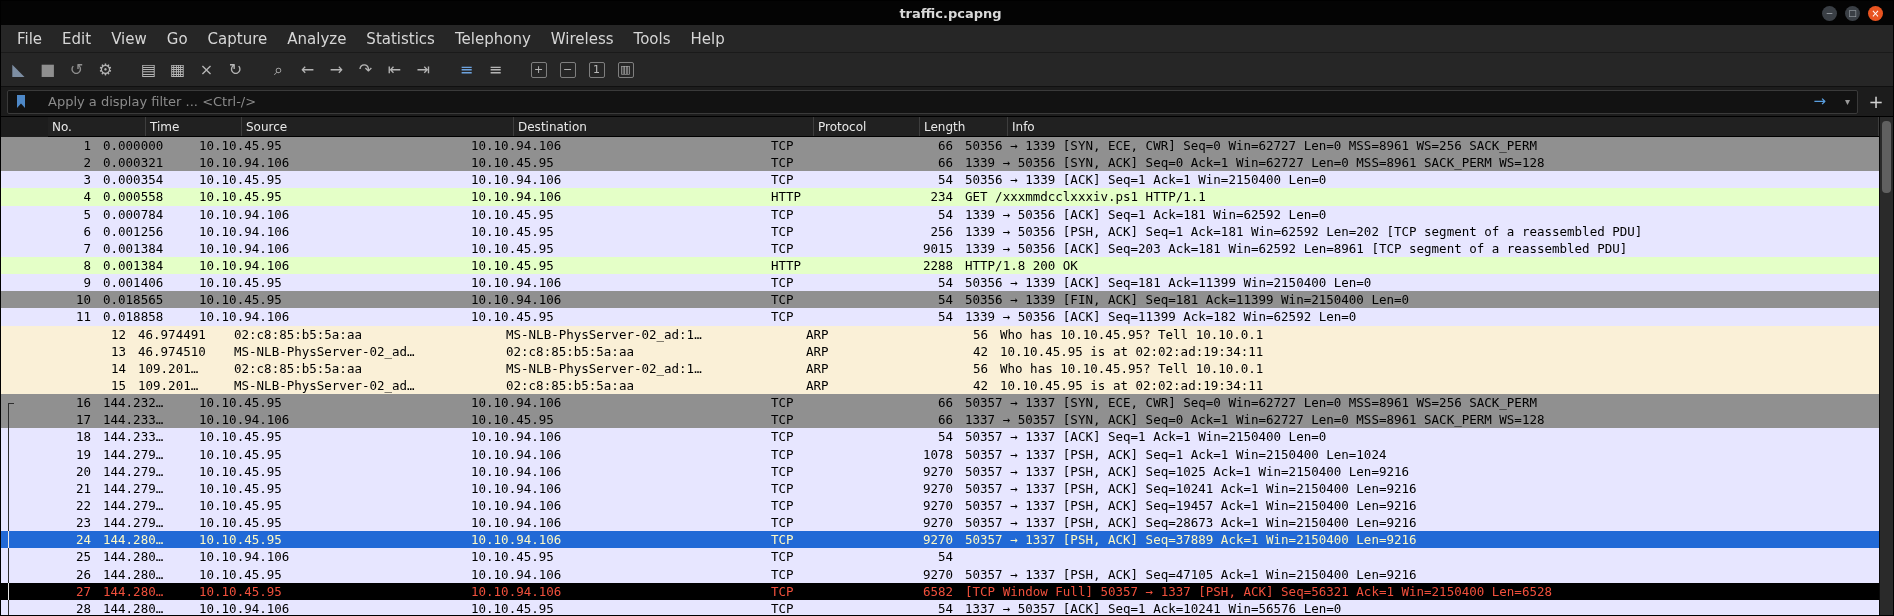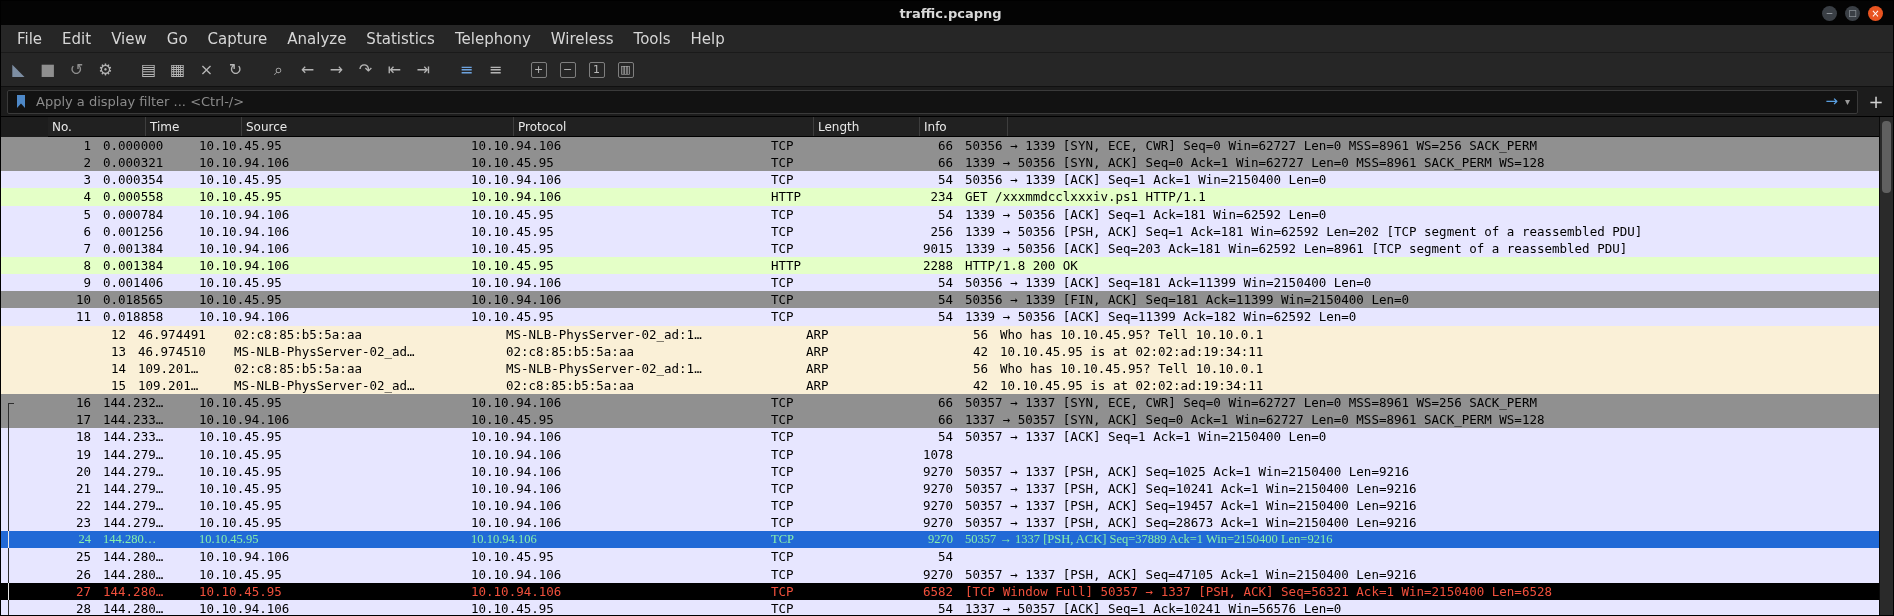--- a/index.html
+++ b/index.html
@@ -25,21 +25,21 @@
   .tbtn { width:27px; height:27px; display:flex; align-items:center; justify-content:center; font-size:16px; color:#b4b4b4; border-radius:3px; }
   .tbtn .g { pointer-events:none; }
   .tint-fin  { color:#7d8ea3; }
   .tint-dim  { color:#8f8f8f; }
   .tint-blue { color:#6da2dd; }
   .tbtn.boxed .g { border:1px solid #7f7f7f; width:16px; height:16px; line-height:14px; font-size:11px; text-align:center; border-radius:2px; color:#b9b9b9; }
   .tb-sep { width:12px; height:100%; }
 
   
   .filterbar { height:30px; background:#1c1c1c; display:flex; align-items:center; padding:0 6px; gap:7px; border-bottom:1px solid #000; flex:0 0 auto; }
-  .ffield { flex:1; height:24px; background:#121212; border:1px solid #3a3a3a; border-radius:2px; display:flex; align-items:center; padding:0 7px; gap:7px; }
+  .ffield { flex:1; height:24px; background:#121212; border:1px solid #3a3a3a; border-radius:2px; display:flex; align-items:center; padding:0 7px; gap:19px; }
   .ffield input { flex:1; background:transparent; border:none; outline:none; color:#cfcfcf; font-size:13px; font-family:"DejaVu Sans", sans-serif; }
   .ffield input::placeholder { color:#8b8b8b; opacity:1; }
   .apply-arrow { color:#5a9fe0; font-size:15px; line-height:1; }
   .caret { color:#9a9a9a; font-size:10px; line-height:1; }
   .plus-btn { color:#d2d2d2; font-size:18px; width:22px; text-align:center; line-height:1; }
 
   
   .list { flex:1 1 auto; display:flex; min-height:0; }
   .table { flex:1; display:flex; flex-direction:column; min-width:0; }
   .phead { height:20px; background:#212121; display:grid; grid-template-columns:var(--cols); border-bottom:1px solid #000; color:#e8e8e8; font-size:12px; flex:0 0 auto;margin-left:47px; }
@@ -48,21 +48,21 @@
 
   .prow { display:grid; grid-template-columns:var(--cols); height:17.15px; line-height:17.15px; font-family:"DejaVu Sans Mono", monospace; font-size:12.5px; position:relative; white-space:nowrap; }
   .cell { overflow:hidden; padding-left:4px; }
   .cell.num  { text-align:right; padding-right:8px; padding-left:0; }
   .cell.len  { text-align:right; padding-right:8px; padding-left:0; }
 
   .t-syn  { background:#909090; color:#000; }
   .t-tcp  { background:#e7e6ff; color:#000; }
   .t-http { background:#e4ffc7; color:#000; }
   .t-arp  { background:#faf0d7; color:#000;padding-left:35px; }
-  .t-sel  { background:#2169d6; color:#86efac;font-family:Liberation Serif, serif; }
+  .t-sel  { background:#2169d6; color:#fef9c3; }
   .t-bad  { background:#000000; color:#f0503c; }
 
   .rel { position:absolute; left:7px; top:0; bottom:0; width:6px; border-left:1px solid #2e2e2e; }
   .rel.start { top:50%; border-top:1px solid #2e2e2e; }
   .t-sel .rel, .t-bad .rel { border-color:#e6e6e6; }
 
   
   .sb { width:14px; background:#2a2a2a; border-left:1px solid #0a0a0a; position:relative; flex:0 0 auto; }
   .sb-thumb { position:absolute; left:2px; right:2px; top:4px; height:72px; background:#606060; border-radius:4px; }
 </style>
@@ -174,20 +174,21 @@
     </div>
     <div class="plus-btn">+</div>
   </div>
 
   <div class="list">
     <div class="table">
       <div class="phead">
           <div class="hcell">No.</div>
           <div class="hcell">Time</div>
           <div class="hcell">Source</div>
+          <div class="hcell">Destination</div>
           <div class="hcell">Protocol</div>
           <div class="hcell">Length</div>
           <div class="hcell">Info</div>
         </div>
       <div class="rows">
           <div class="prow t-syn">
             <span class="cell num">1</span>
             <span class="cell time">0.000000</span>
             <span class="cell src">10.10.45.95</span>
             <span class="cell dst">10.10.94.106</span>
@@ -352,20 +353,21 @@
             <span class="cell info">50357 → 1337 [ACK] Seq=1 Ack=1 Win=2150400 Len=0</span>
           </div>
           <div class="prow t-tcp">
             <span class="rel line"></span>
             <span class="cell num">19</span>
             <span class="cell time">144.279…</span>
             <span class="cell src">10.10.45.95</span>
             <span class="cell dst">10.10.94.106</span>
             <span class="cell proto">TCP</span>
             <span class="cell len">1078</span>
+            <span class="cell info">50357 → 1337 [PSH, ACK] Seq=1 Ack=1 Win=2150400 Len=1024</span>
           </div>
           <div class="prow t-tcp">
             <span class="rel line"></span>
             <span class="cell num">20</span>
             <span class="cell time">144.279…</span>
             <span class="cell src">10.10.45.95</span>
             <span class="cell dst">10.10.94.106</span>
             <span class="cell proto">TCP</span>
             <span class="cell len">9270</span>
             <span class="cell info">50357 → 1337 [PSH, ACK] Seq=1025 Ack=1 Win=2150400 Len=9216</span>

